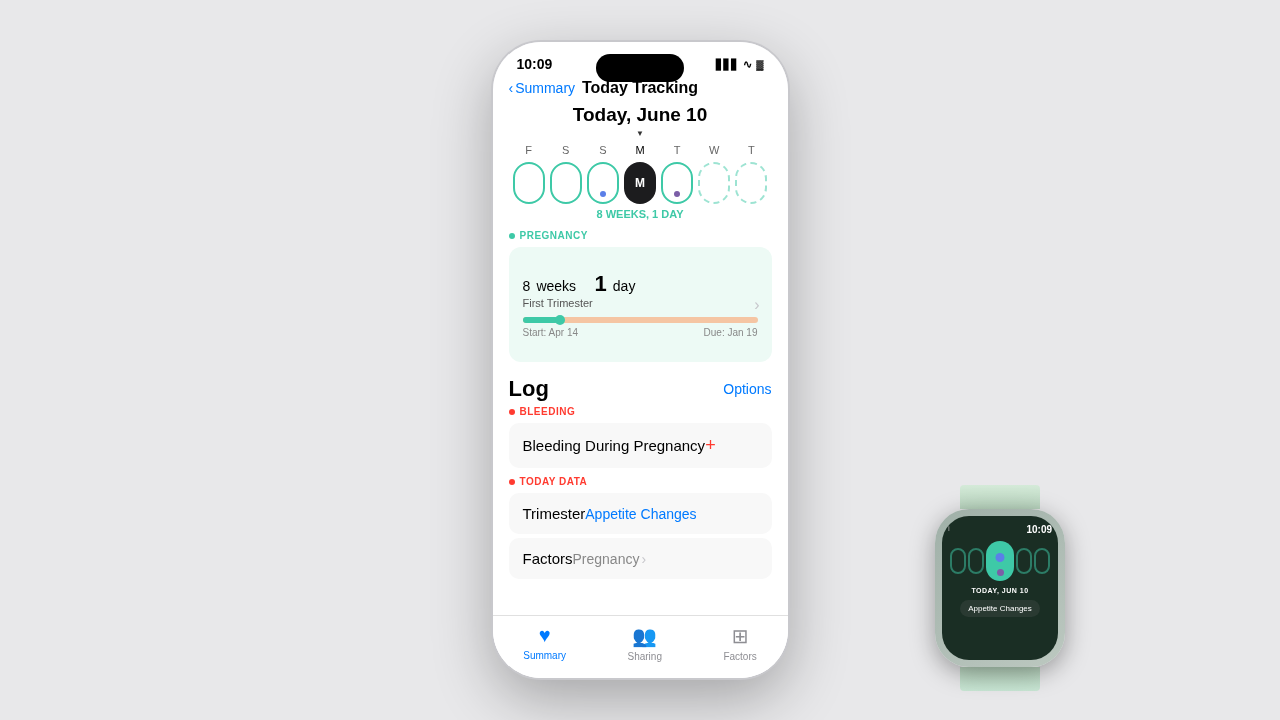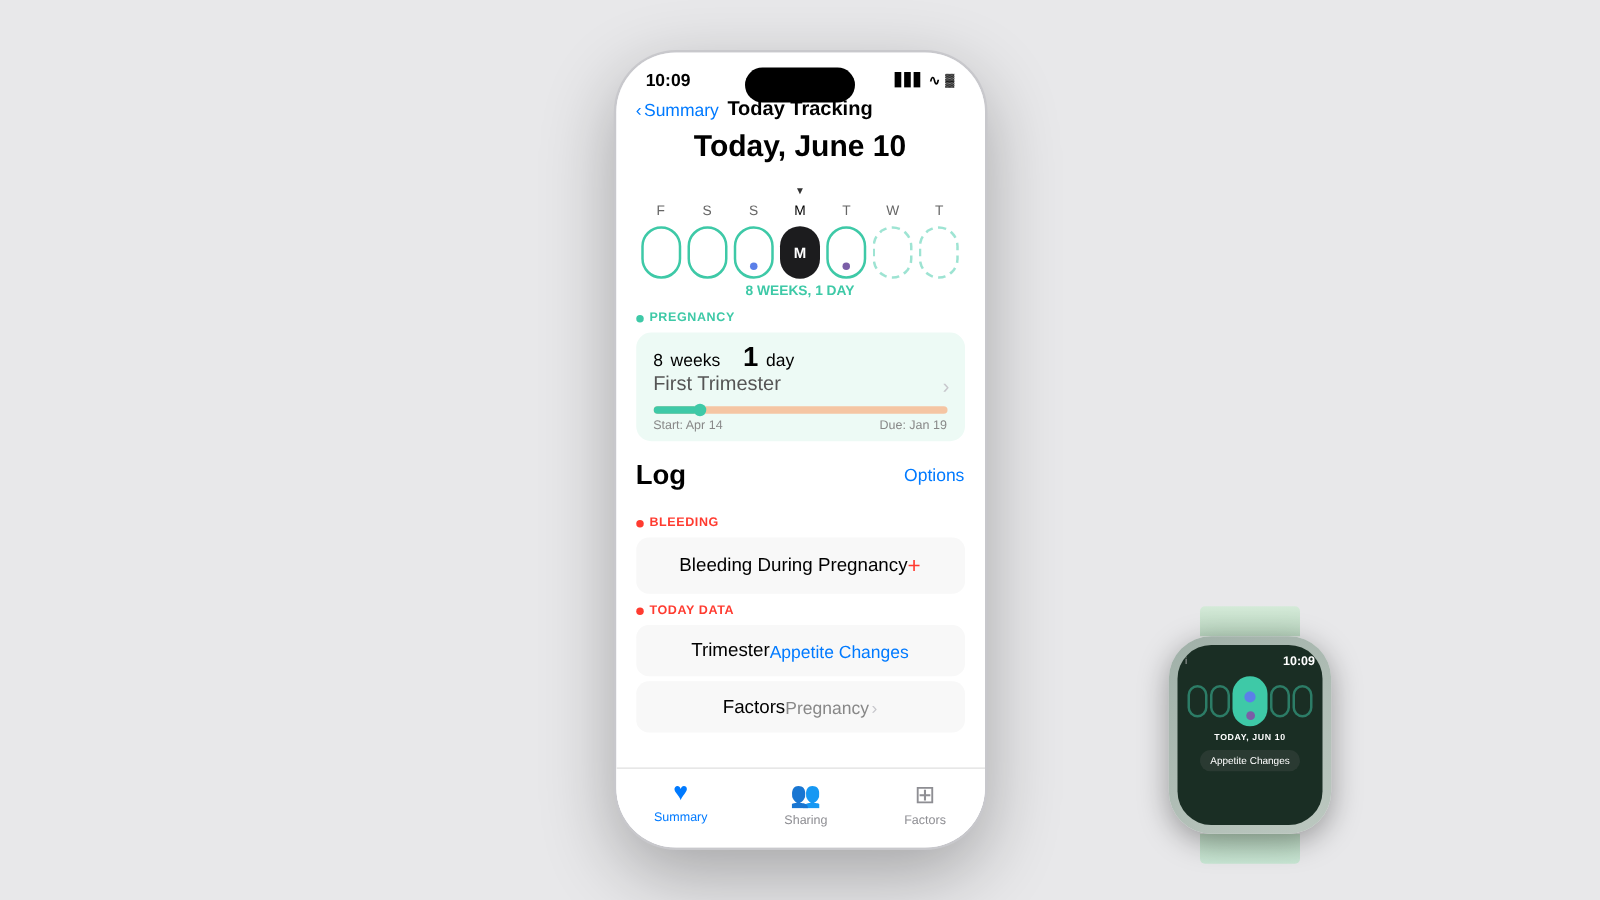--- a/index.html
+++ b/index.html
@@ -92,23 +92,23 @@
     }
 
     
     .content {
       padding: 0 16px;
       overflow: hidden;
     }
 
     .today-header {
       text-align: center;
-      font-size: 24px;
+      font-size: 19px;
       font-weight: 700;
-      margin-bottom: 16px;
+      margin-bottom: 3px;
     }
 
     .triangle-down {
       text-align: center;
       color: #333;
       font-size: 8px;
       margin-bottom: 6px;
     }
 
     
@@ -193,34 +193,34 @@
       color: #3ec9a7;
       letter-spacing: 0.5px;
       margin-bottom: 6px;
     }
     .dot-green { width: 6px; height: 6px; border-radius: 50%; background: #3ec9a7; }
     .dot-red { width: 6px; height: 6px; border-radius: 50%; background: #ff3b30; }
 
     .pregnancy-card {
       background: #edfaf5;
       border-radius: 12px;
-      padding: 7px 14px;
+      padding: 24px 14px;
       margin-bottom: 14px;
       position: relative;
     }
     .pregnancy-weeks {
       font-size: 22px;
       font-weight: 700;
     }
     .pregnancy-weeks span {
       font-size: 14px;
       font-weight: 400;
     }
     .pregnancy-trimester {
-      font-size: 16px;
+      font-size: 11px;
       color: #555;
       margin-bottom: 8px;
     }
     .progress-bar-bg {
       height: 6px;
       background: #f5c5a3;
       border-radius: 3px;
       margin-bottom: 4px;
       position: relative;
       overflow: visible;
@@ -254,42 +254,42 @@
       transform: translateY(-50%);
       color: #c7c7cc;
       font-size: 16px;
     }
 
     
     .log-header {
       display: flex;
       justify-content: space-between;
       align-items: center;
-      margin-bottom: 20px;
+      margin-bottom: 4px;
     }
     .log-title { font-size: 22px; font-weight: 700; }
     .log-options { color: #007aff; font-size: 14px; }
 
     .log-section-label {
       display: flex;
       align-items: center;
       gap: 5px;
       font-size: 10px;
       font-weight: 700;
       letter-spacing: 0.5px;
       margin-bottom: 6px;
     }
 
     .log-row {
       background: #f8f8f8;
       border-radius: 10px;
       padding: 12px 14px;
       display: flex;
       align-items: center;
-      justify-content: center;
+      justify-content: flex-start;
       margin-bottom: 2px;
     }
     .log-row-label { font-size: 15px; }
     .log-row-value { color: #007aff; font-size: 14px; }
     .log-row-value-gray { color: #888; font-size: 14px; }
     .log-plus { color: #ff3b30; font-size: 18px; }
     .log-chevron { color: #c7c7cc; font-size: 14px; }
 
     
     .tab-bar {

